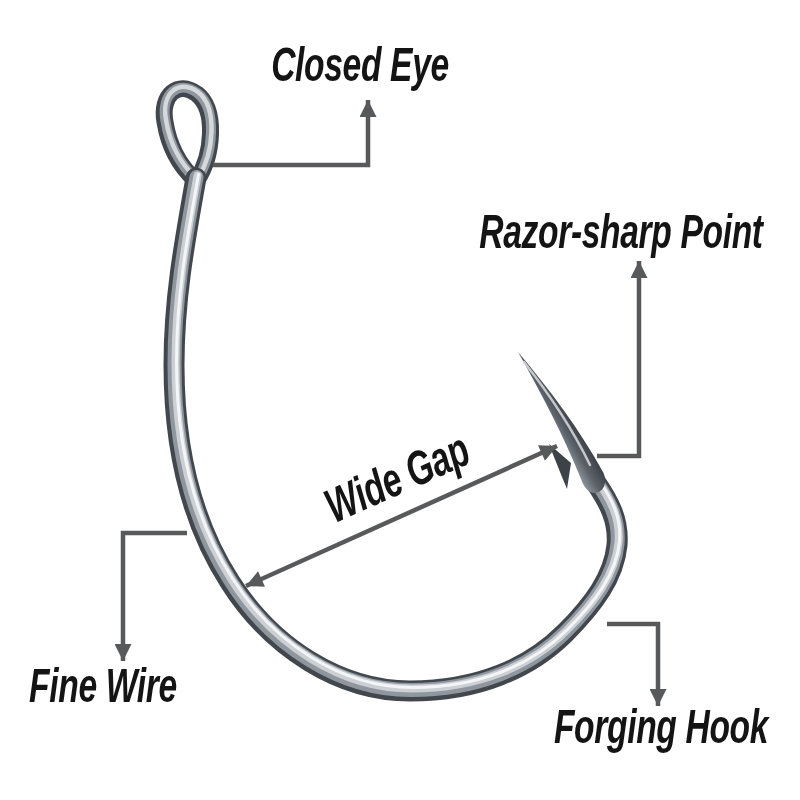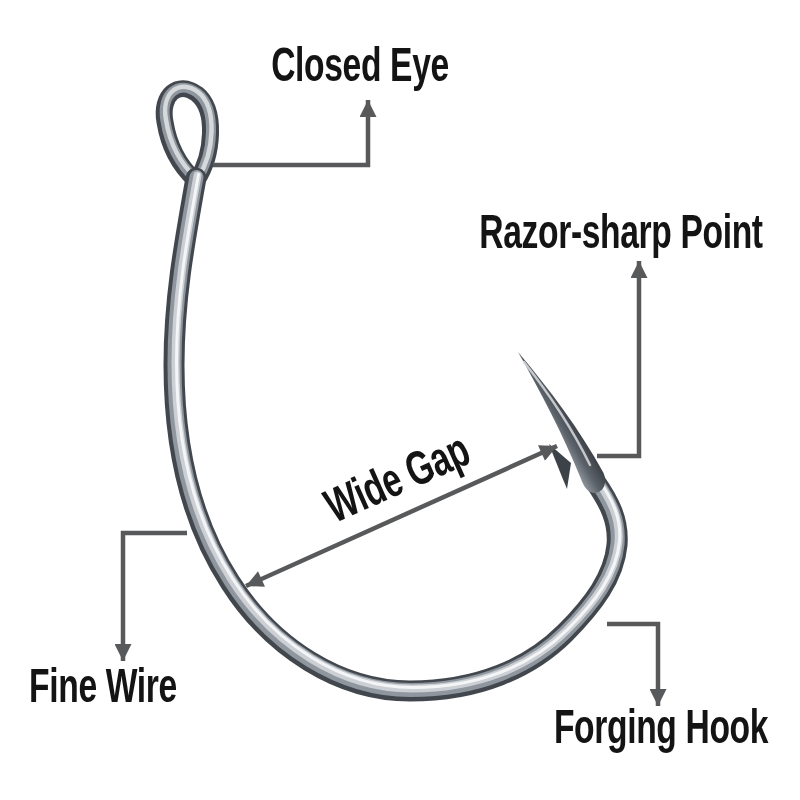--- a/index.html
+++ b/index.html
@@ -2,20 +2,21 @@
 <html><head>
 <meta charset="utf-8">
 <style>
   html,body{margin:0;padding:0;}
   .canvas{
     position:relative;
     width:800px;height:800px;
     background:#ffffff;
     overflow:hidden;
     font-family:"Liberation Sans", sans-serif;
+    font-style:italic;
   }
   .canvas svg{position:absolute;left:0;top:0;}
   .label{
     position:absolute;
     font-family:"Liberation Sans", sans-serif;
     font-weight:bold;
     font-size:48px;
     line-height:1;
     color:#141414;
     white-space:nowrap;

